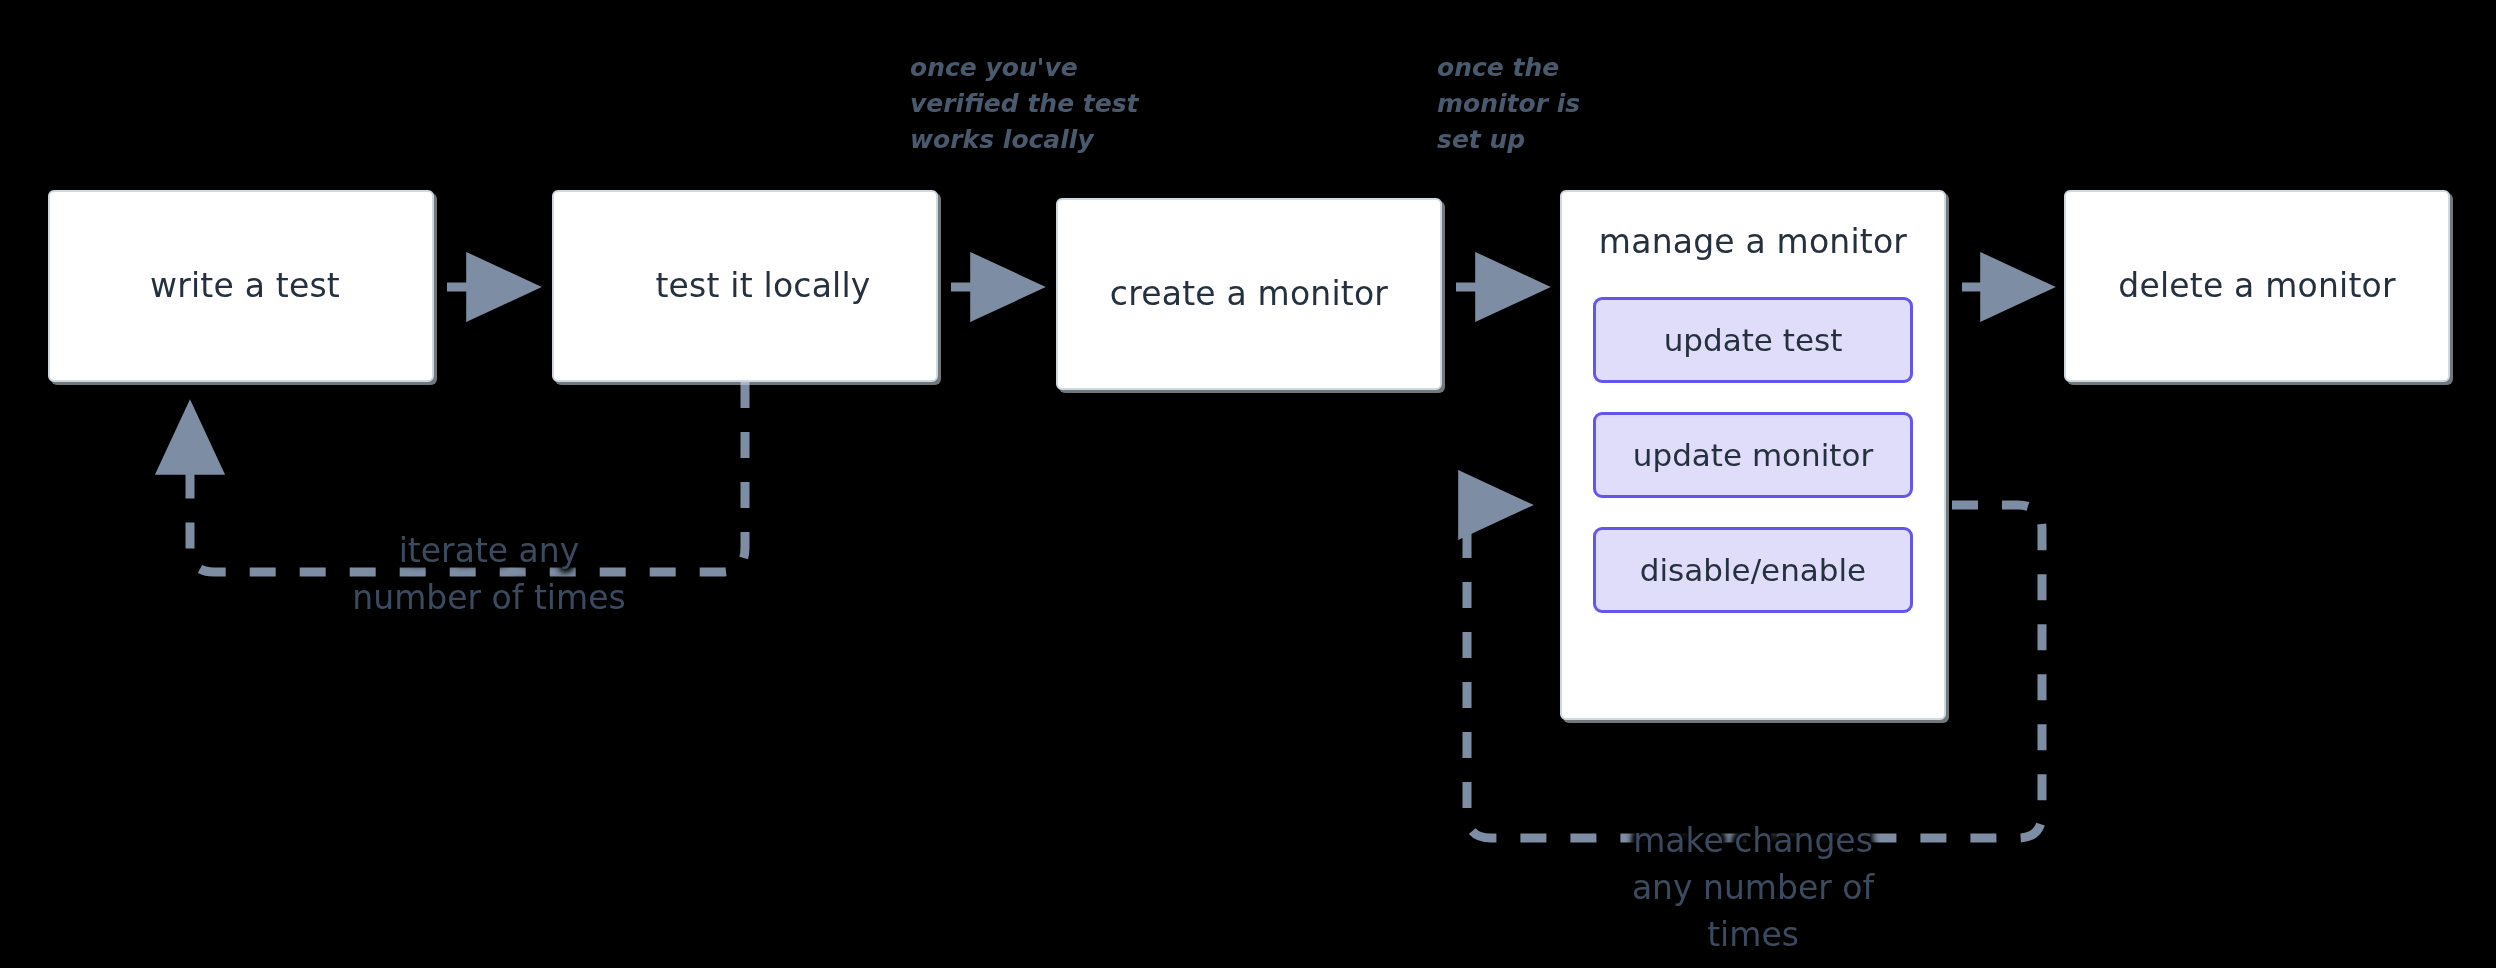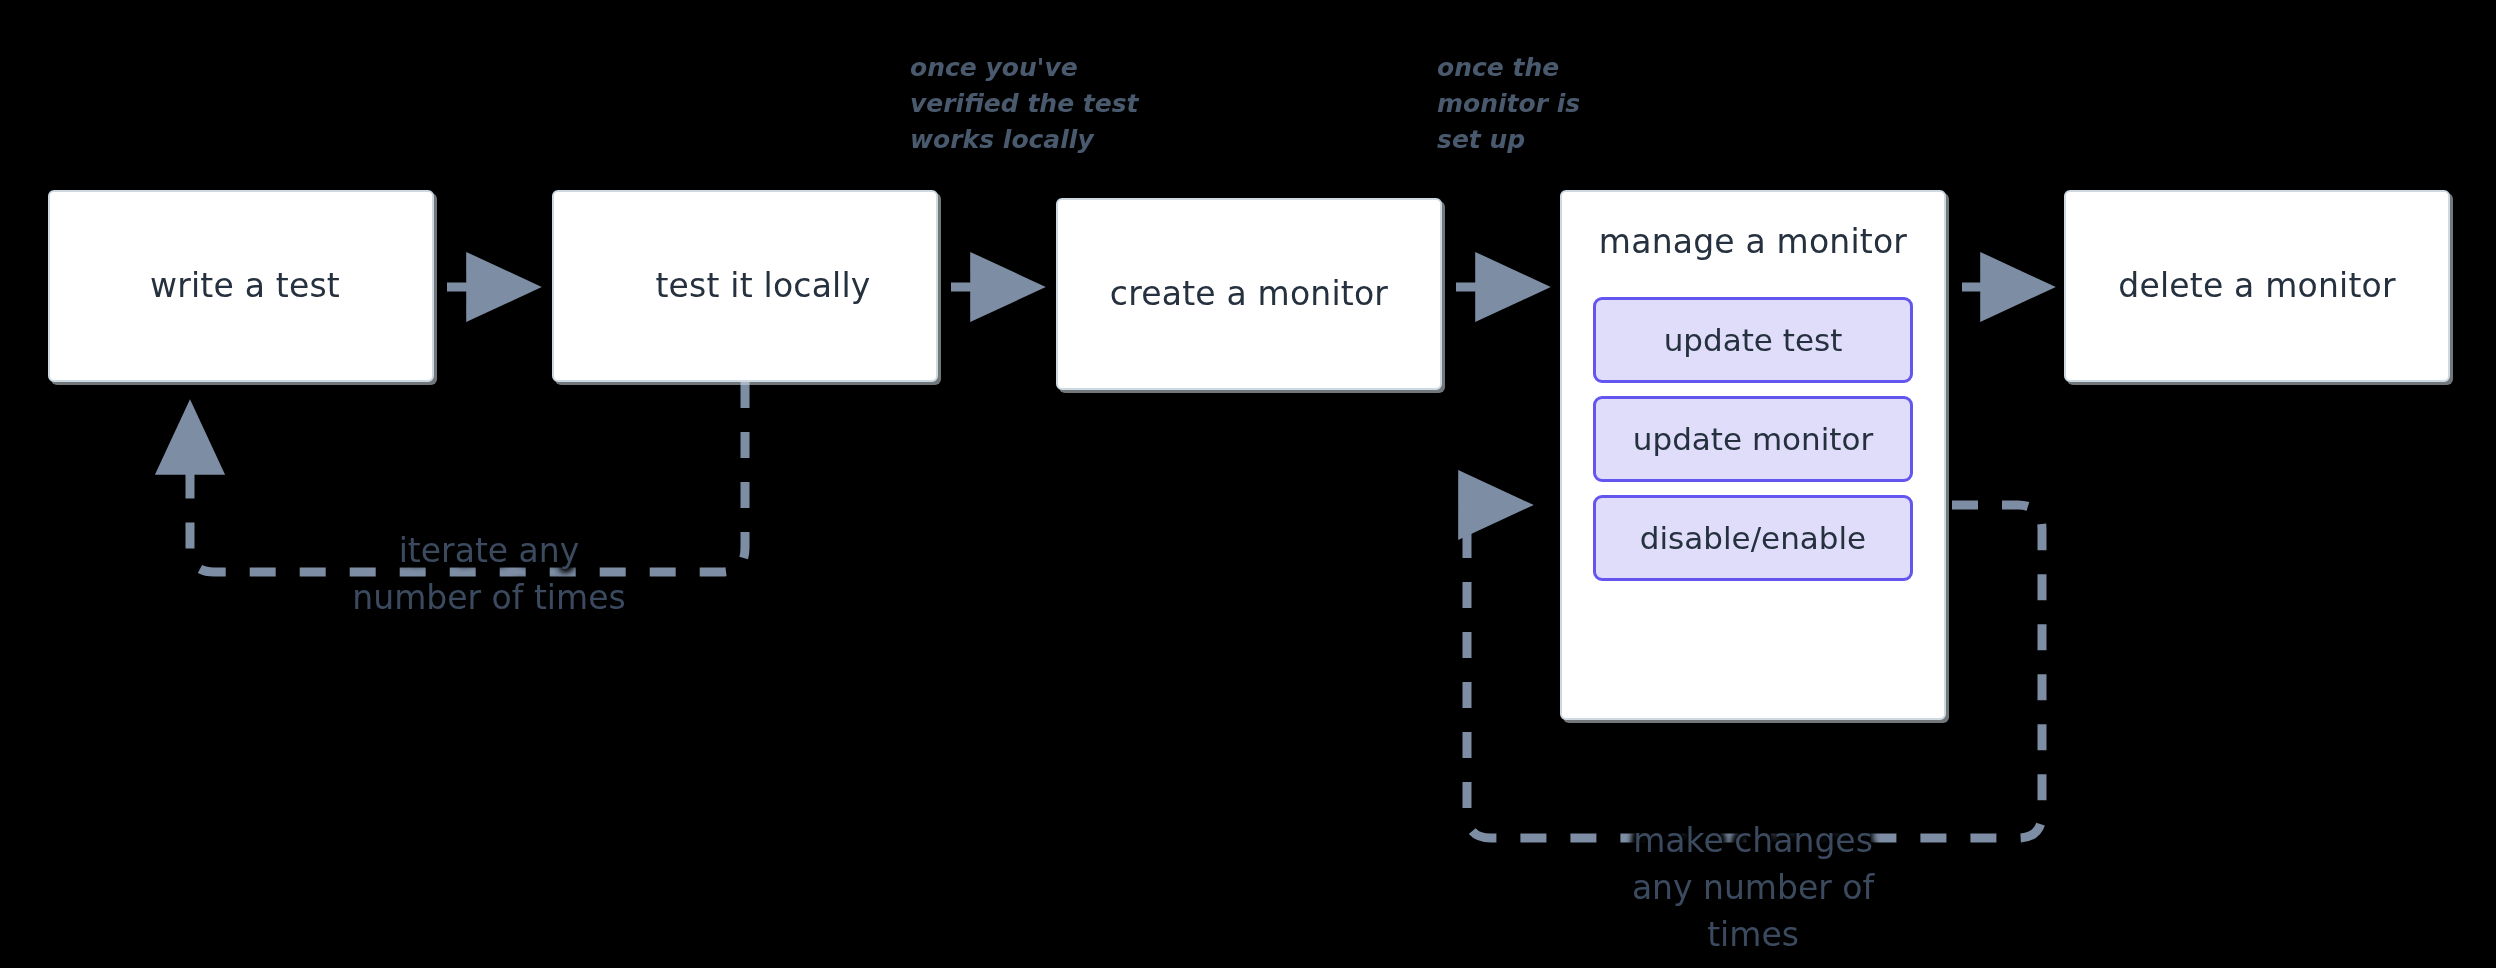--- a/index.html
+++ b/index.html
@@ -60,20 +60,21 @@
   .subnode {
     box-sizing: border-box;
     width: 320px;
     height: 86px;
     background: #dfddfa;
     border: 3px solid #6355ee;
     border-radius: 9px;
     display: flex;
     align-items: center;
     justify-content: center;
+    margin-bottom: 16px;
   }
   .subnode-label {
     color: #26313f;
     font-size: 31px;
     white-space: nowrap;
   }
   .annot {
     position: absolute;
     color: #4a5a6e;
     font-size: 25px;

